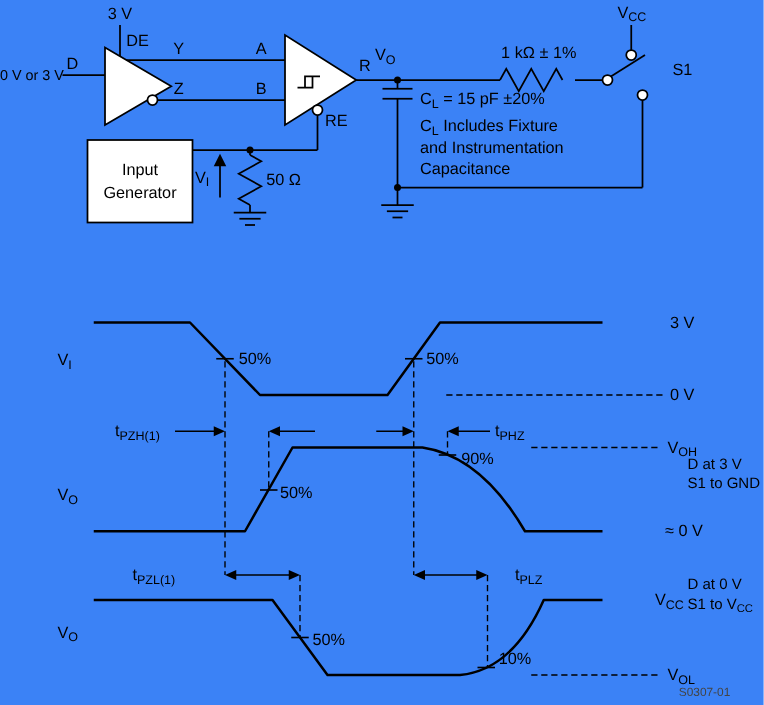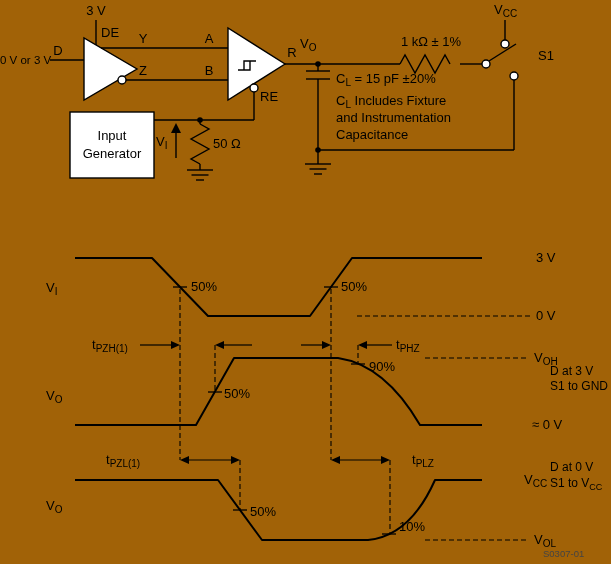--- a/index.html
+++ b/index.html
@@ -1,16 +1,16 @@
 <!DOCTYPE html>
 <html><head>
 <meta charset="utf-8">
 <style>
   html,body{margin:0;padding:0;background:#fff;}
-  .stage{width:611px;height:564px;background:#a16207;position:relative;overflow:hidden;}
+  .stage{width:611px;height:564px;background:#3b82f6;position:relative;overflow:hidden;}
   svg{display:block;}
   text{fill:#000;font-family:"Liberation Sans",sans-serif;}
   .lbl{font-size:13px;}
   .sub{font-size:10px;}
   .small{font-size:11.5px;}
   .cond{font-size:12px;}
   .code{font-size:9.5px;fill:#444;}
   .ckt{stroke:#000;stroke-width:1.4;fill:none;}
   .wave{stroke:#000;stroke-width:2;fill:none;stroke-linejoin:round;}
   .dash{stroke:#000;stroke-width:1.1;fill:none;stroke-dasharray:5,3;}

